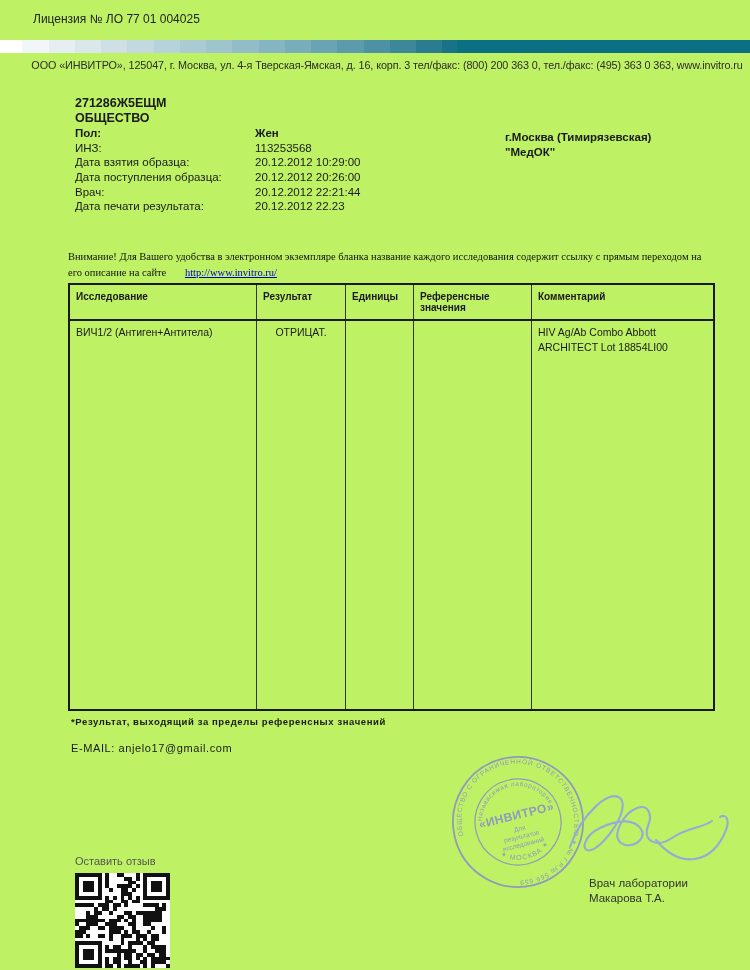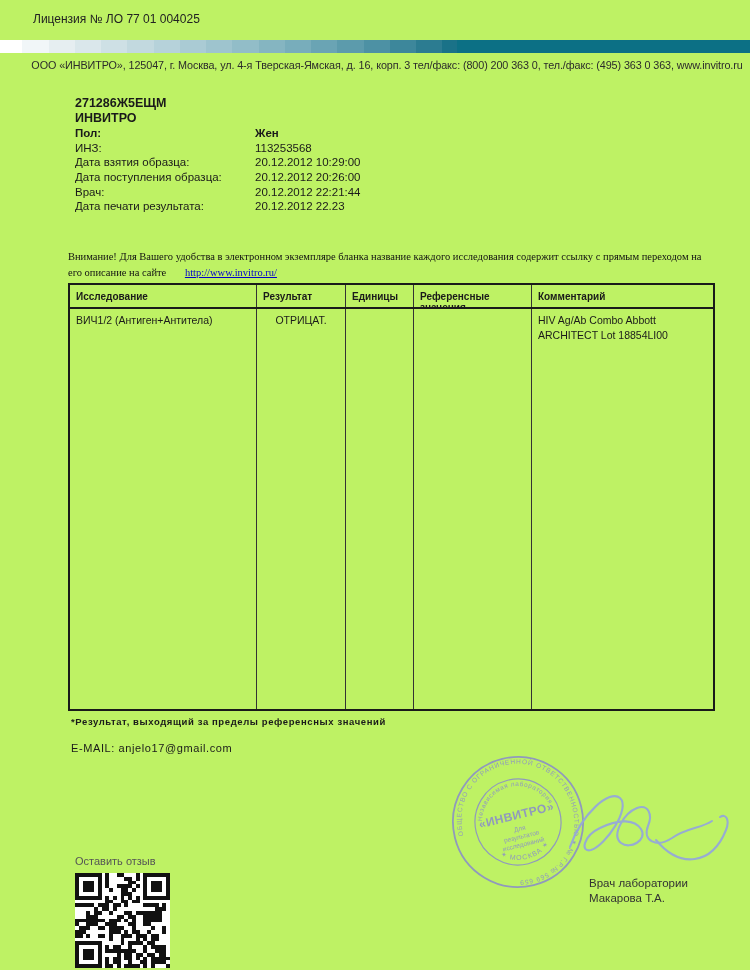--- a/index.html
+++ b/index.html
@@ -45,21 +45,21 @@
   .office{position:absolute;left:505px;top:130px;font-size:11.5px;font-weight:bold;line-height:15px;}
 
   
   .notice{position:absolute;left:68px;top:249px;width:648px;
           font-family:"Liberation Serif", serif;font-size:10.5px;line-height:16px;color:#111;}
   .notice a{color:#0000cc;text-decoration:underline;cursor:pointer;margin-left:16px;}
 
   
   .rtable{position:absolute;left:68px;top:283px;width:647px;height:428px;
           border:2px solid #1a1a1a;box-sizing:border-box;display:flex;flex-direction:column;}
-  .thead{display:flex;border-bottom:2px solid #1a1a1a;height:24px;box-sizing:border-box;}
+  .thead{display:flex;border-bottom:2px solid #1a1a1a;height:36px;box-sizing:border-box;}
   .tbody{display:flex;flex:1;}
   .c0{width:187px;} .c1{width:89px;} .c2{width:68px;} .c3{width:118px;} .c4{flex:1;}
   .cell{box-sizing:border-box;border-right:1px solid #333;padding:4px 6px;overflow:hidden;}
   .cell:last-child{border-right:none;}
   .thead .cell{font-size:10px;font-weight:bold;padding-top:6px;}
   .tbody .cell{font-size:10.5px;line-height:15px;}
   .res-center{text-align:center;}
 
   
   .footnote{position:absolute;left:71px;top:716px;font-size:9.5px;font-weight:bold;letter-spacing:.6px;}
@@ -73,21 +73,21 @@
 </head>
 <body>
 
 <div class="page">
 
   <div class="license">Лицензия № ЛО 77 01 004025</div>
   <div class="gradbar"></div>
   <div class="address">ООО «ИНВИТРО», 125047, г. Москва, ул. 4-я Тверская-Ямская, д. 16, корп. 3  тел/факс: (800) 200 363 0, тел./факс: (495) 363 0 363, www.invitro.ru</div>
 
   <div class="pat-code">271286Ж5ЕЩМ</div>
-  <div class="pat-name">ИНВИТРО</div>
+  <div class="pat-name">ОБЩЕСТВО</div>
 
   <div class="info">
     <div class="row b">
         <span class="lbl">Пол:</span>
         <span class="val">Жен</span>
       </div>
     <div class="row">
         <span class="lbl">ИНЗ:</span>
         <span class="val">113253568</span>
       </div>
@@ -102,20 +102,24 @@
     <div class="row">
         <span class="lbl">Врач:</span>
         <span class="val">20.12.2012  22:21:44</span>
       </div>
     <div class="row">
         <span class="lbl">Дата печати результата:</span>
         <span class="val">20.12.2012 22.23</span>
       </div>
   </div>
 
+  <div class="office">
+    <div>г.Москва (Тимирязевская)</div>
+    <div>"МедОК"</div>
+  </div>
 
   <div class="notice"><span>Внимание! Для Вашего удобства в электронном экземпляре бланка название каждого исследования содержит ссылку с прямым переходом на его описание на сайте </span><a>http://www.invitro.ru/</a></div>
 
   <div class="rtable">
     <div class="thead">
       <div class="cell c0">Исследование</div>
       <div class="cell c1">Результат</div>
       <div class="cell c2">Единицы</div>
       <div class="cell c3">Референсные значения</div>
       <div class="cell c4">Комментарий</div>

